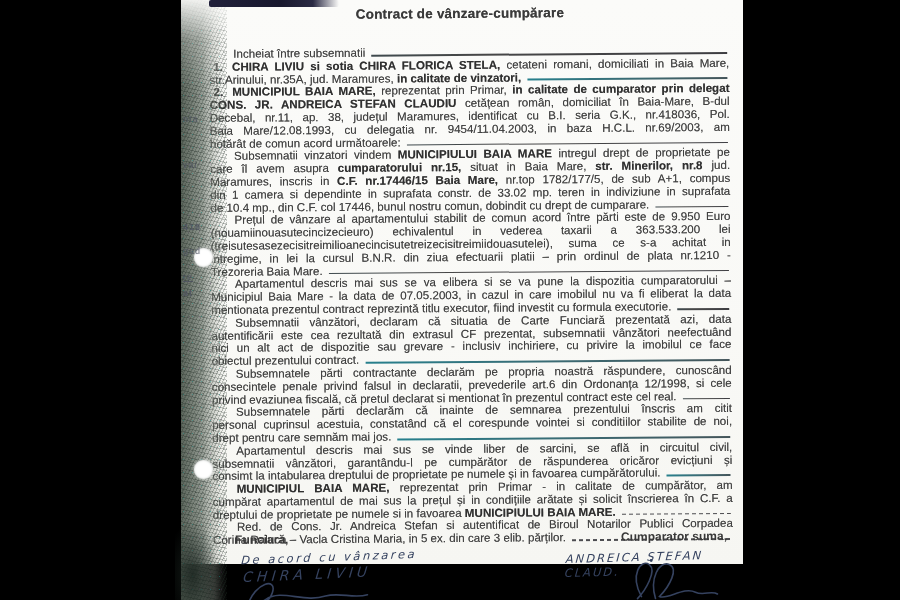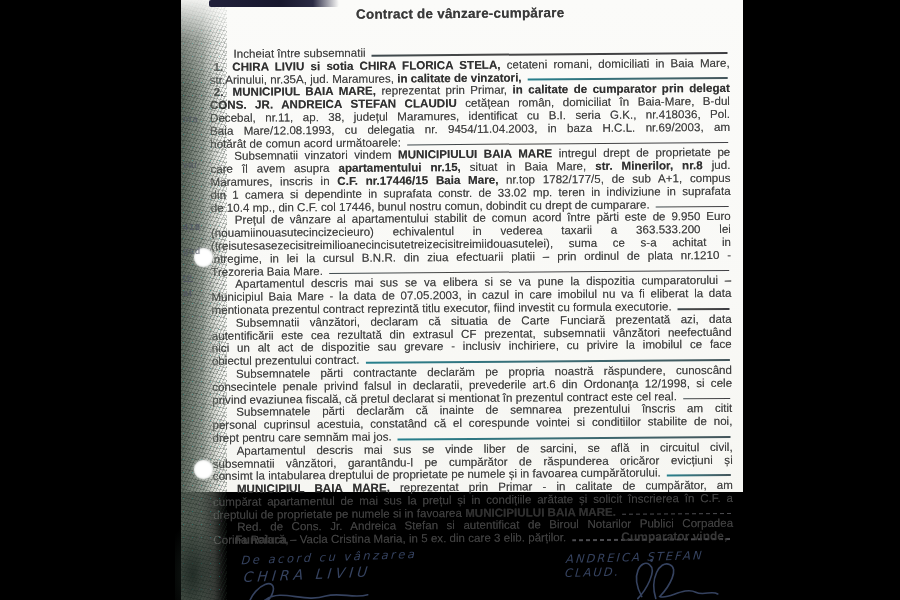--- a/index.html
+++ b/index.html
@@ -3,21 +3,21 @@
 <meta charset="utf-8">
 <style>
   :root{
     --bg:#000000; --paper:#fafaf7; --ink:#414141; --bold-ink:#303030;
     --teal:#2a8f9b; --ink-blue:#35425f;
   }
   html,body{margin:0;padding:0;background:var(--bg);}
   #stage{position:relative;width:900px;height:600px;background:var(--bg);overflow:hidden;
          font-family:"Liberation Sans",sans-serif;}
   
-  #paper{position:absolute;left:181px;top:0;width:562px;height:492px;
+  #paper{position:absolute;left:181px;top:0;width:562px;height:564px;
          background:linear-gradient(180deg,#fbfbf9 0%,#f9f9f6 60%,#f6f6f2 100%);}
   
   #edge-band{position:absolute;left:0;top:0;width:46px;height:600px;pointer-events:none;
     background:
       linear-gradient(to bottom, rgba(250,250,248,.92) 0, rgba(250,250,248,.25) 40px, rgba(250,250,248,0) 90px),
       radial-gradient(circle 1.2px at 30% 35%, rgba(20,160,150,.55), transparent 70%),
       radial-gradient(circle 1px at 70% 65%, rgba(150,60,160,.45), transparent 70%),
       radial-gradient(circle 1.3px at 15% 80%, rgba(20,30,25,.6), transparent 70%),
       repeating-linear-gradient(13deg, rgba(10,20,15,.22) 0 1px, transparent 1px 4px),
       repeating-linear-gradient(-64deg, rgba(40,55,45,.28) 0 1px, transparent 1px 3px),
@@ -82,21 +82,21 @@
           </div>
           <div class="line justify"><span class="num">2.</span><span class="txt"><span class="b">MUNICIPIUL BAIA MARE,</span><span> reprezentat prin Primar, </span><span class="b">in calitate de cumparator prin delegat</span></span></div>
           <div class="line justify"><span class="txt"><span class="b">CONS. JR. ANDREICA STEFAN CLAUDIU</span><span> cetățean român, domiciliat în Baia-Mare, B-dul</span></span></div>
           <div class="line justify"><span class="txt"><span>Decebal, nr.11, ap. 38, județul Maramures, identificat cu B.I. seria G.K., nr.418036, Pol.</span></span></div>
           <div class="line justify"><span class="txt"><span>Baia Mare/12.08.1993, cu delegatia nr. 9454/11.04.2003, in baza H.C.L. nr.69/2003, am</span></span></div>
           <div class="line has-rule">
             <span class="txt"><span>hotărât de comun acord următoarele:</span></span>
             <span class="rule dark"></span>
           </div>
           <div class="line indent justify"><span class="txt"><span>Subsemnatii vinzatori vindem </span><span class="b">MUNICIPIULUI BAIA MARE</span><span> intregul drept de proprietate pe</span></span></div>
-          <div class="line justify"><span class="txt"><span>care îl avem asupra </span><span class="b">apartamentului nr.15,</span><span> situat in Baia Mare, </span><span class="b">str. Minerilor, nr.8</span><span> jud.</span></span></div>
+          <div class="line justify"><span class="txt"><span>care îl avem asupra </span><span class="b">cumparatorului nr.15,</span><span> situat in Baia Mare, </span><span class="b">str. Minerilor, nr.8</span><span> jud.</span></span></div>
           <div class="line justify"><span class="txt"><span>Maramures, inscris in </span><span class="b">C.F. nr.17446/15 Baia Mare,</span><span> nr.top 1782/177/5, de sub A+1, compus</span></span></div>
           <div class="line justify"><span class="txt"><span>din 1 camera si dependinte in suprafata constr. de 33.02 mp. teren in indiviziune in suprafata</span></span></div>
           <div class="line has-rule">
             <span class="txt"><span>de 10.4 mp., din C.F. col 17446, bunul nostru comun, dobindit cu drept de cumparare.</span></span>
             <span class="rule dark"></span>
           </div>
           <div class="line indent justify"><span class="txt"><span>Prețul de vânzare al apartamentului stabilit de comun acord între părti este de 9.950 Euro</span></span></div>
           <div class="line justify"><span class="txt"><span>(nouamiinouasutecincizecieuro) echivalentul in vederea taxarii a 363.533.200 lei</span></span></div>
           <div class="line justify"><span class="txt"><span>(treisutesasezecisitreimilioanecincisutetreizecisitreimiidouasutelei), suma ce s-a achitat in</span></span></div>
           <div class="line justify"><span class="txt"><span>intregime, in lei la cursul B.N.R. din ziua efectuarii platii – prin ordinul de plata nr.1210 -</span></span></div>
@@ -143,21 +143,21 @@
           </div>
           <div class="line indent justify"><span class="txt"><span>Red. de Cons. Jr. Andreica Stefan si autentificat de Biroul Notarilor Publici  Corpadea</span></span></div>
           <div class="line has-rule">
             <span class="txt"><span>Corina Raluca – Vacla Cristina Maria, in 5 ex. din care 3 elib. părților.</span></span>
             <span class="rule dashed"></span>
           </div>
         </div>
 
       <div class="sig-row">
         <span>Funciară,</span>
-        <span>Cumparator vinde,</span>
+        <span>Cumparator suma,</span>
       </div>
       <div class="hand" id="hand-agree">De acord cu vânzarea</div>
       <div class="hand" id="hand-chira">CHIRA LIVIU</div>
       <div class="hand" id="hand-andreica">ANDREICA STEFAN CLAUD.</div>
 
       <svg class="sig-svg" id="sig-left-svg" width="130" height="34" viewBox="0 0 130 34">
         <path d="M6 30 C 14 6, 36 2, 31 17 C 28 28, 10 33, 24 24 C 40 13, 62 28, 84 21 C 98 17, 112 24, 126 20" fill="none" stroke="#35425f" stroke-width="1.6" stroke-linecap="round"></path>
       </svg>
       <svg class="sig-svg" id="sig-right-svg" width="110" height="44" viewBox="0 0 110 44">
         <path d="M30 40 C 18 18, 30 2, 38 8 C 46 14, 34 34, 26 42 M44 42 C 38 22, 48 4, 58 8 C 68 12, 58 30, 48 40 C 56 44, 72 30, 84 36 C 92 40, 100 34, 106 38" fill="none" stroke="#35425f" stroke-width="1.6" stroke-linecap="round"></path>

